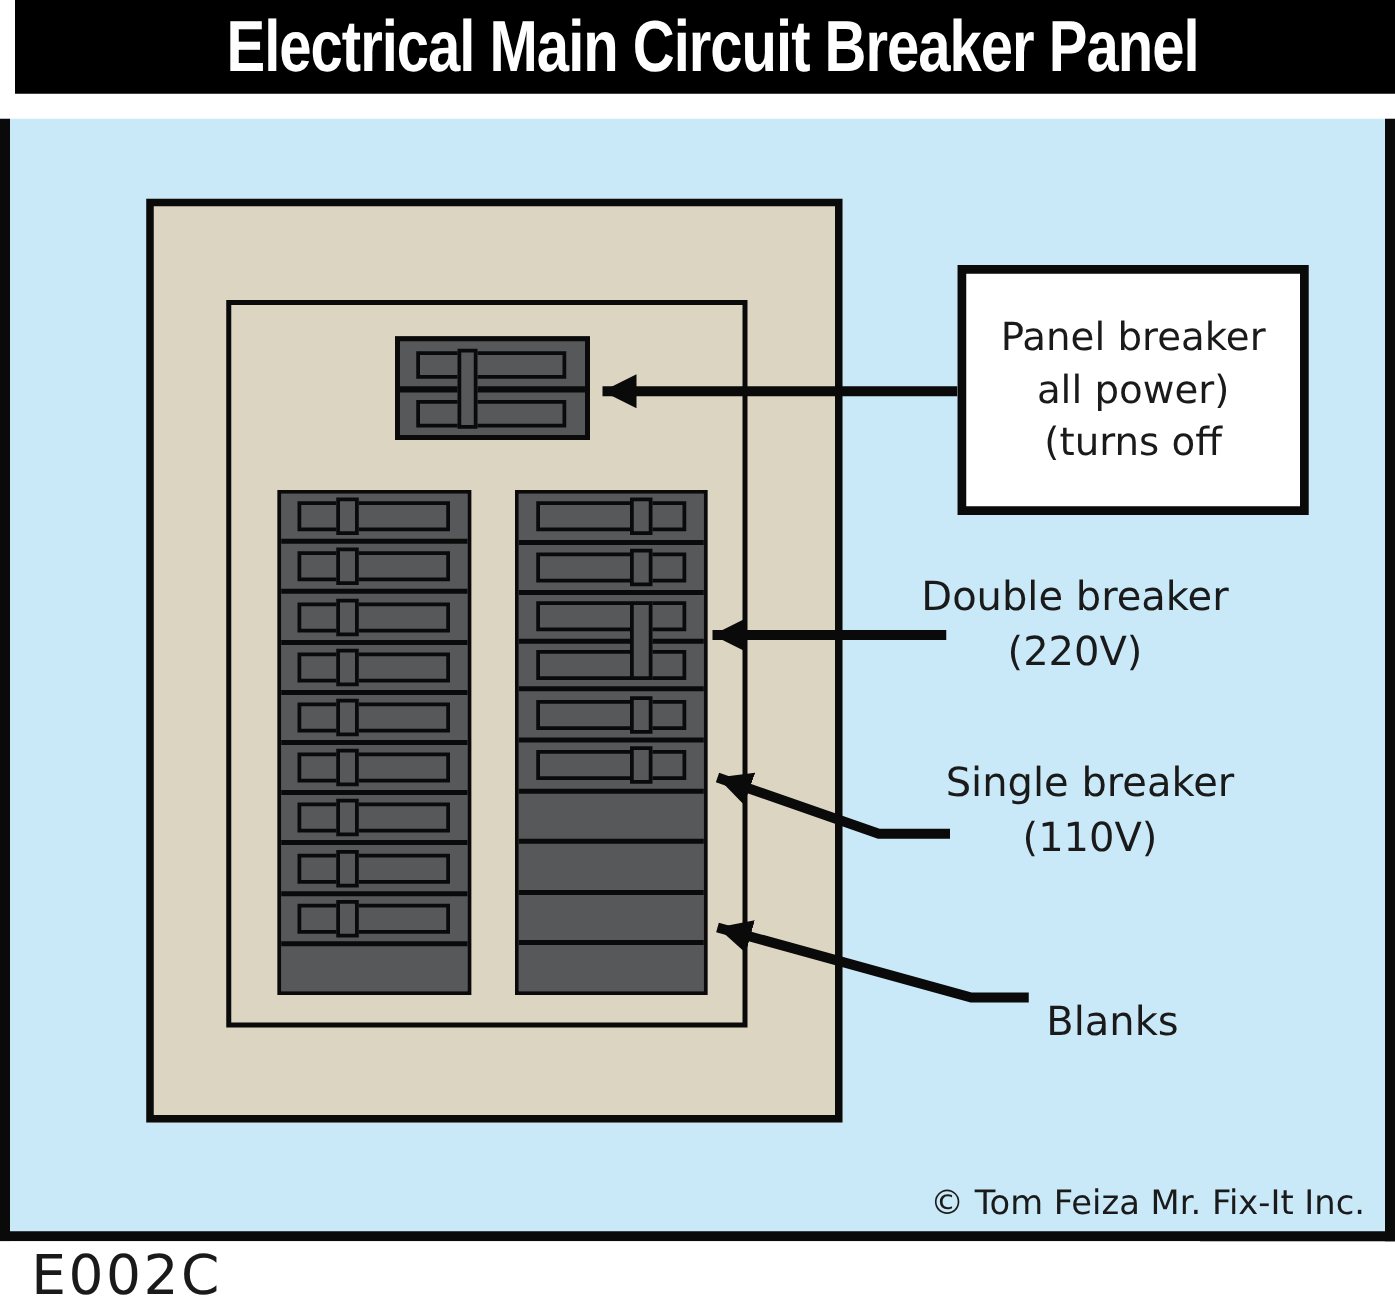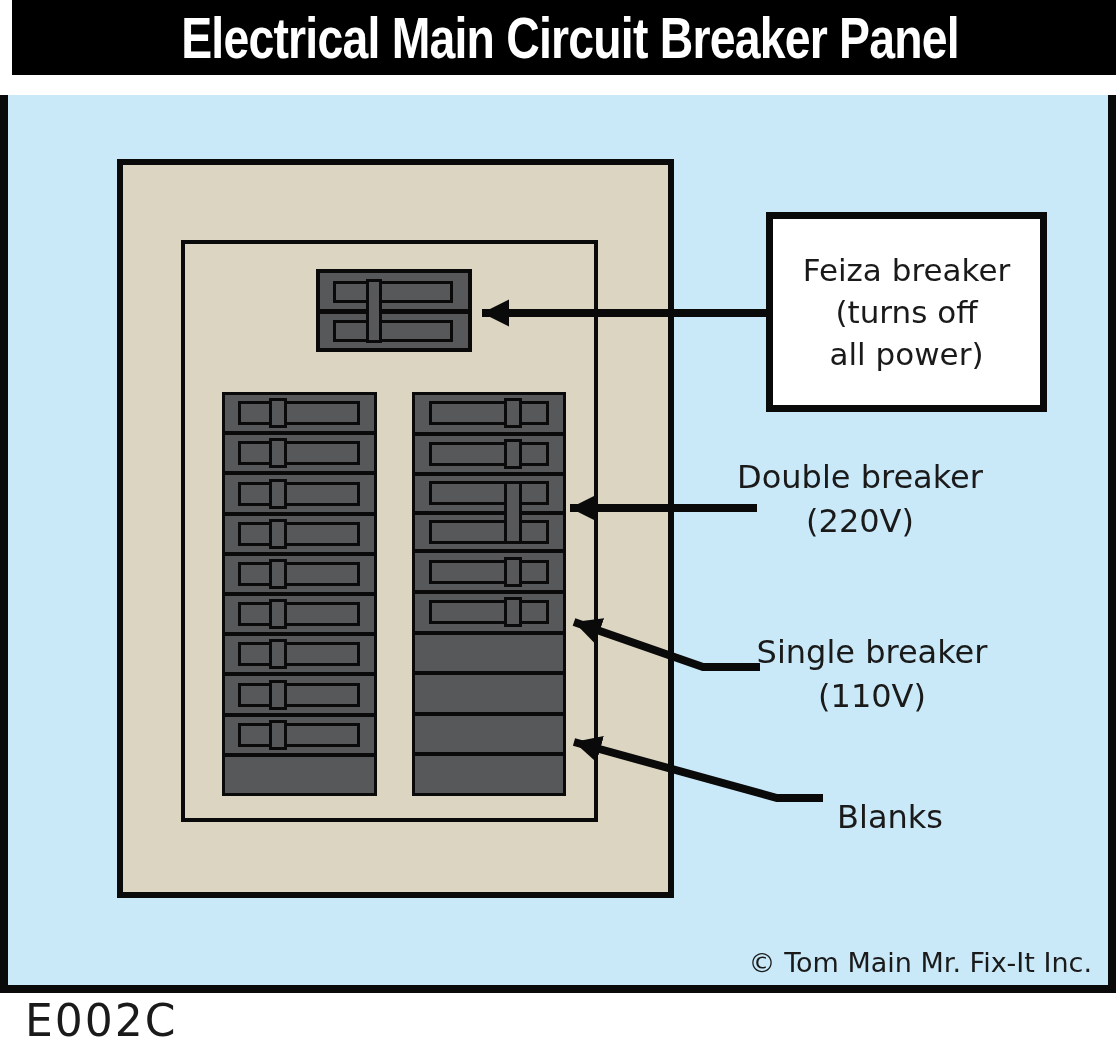--- a/index.html
+++ b/index.html
@@ -55,21 +55,21 @@
   
   .arrows{position:absolute;left:0;top:0;width:1100px;height:890px;pointer-events:none;z-index:3;}
   
   .label-box{position:absolute;left:758px;top:117px;width:281px;height:200px;box-sizing:border-box;
              background:var(--callout-box-bg);border:7px solid var(--outline-black);z-index:4;
              display:flex;flex-direction:column;align-items:center;justify-content:center;}
   .label-box .line{font-size:31px;line-height:42px;color:var(--text-black);white-space:nowrap;}
   .callout{position:absolute;z-index:4;text-align:center;color:var(--text-black);}
   .callout .line{font-size:32px;line-height:44px;white-space:nowrap;}
   .callout.double{left:672px;top:360px;width:360px;}
-  .callout.single{left:684px;top:535px;width:360px;}
+  .callout.single{left:684px;top:509px;width:360px;}
   .callout.blanks{left:702px;top:682px;width:360px;margin-top:18px;}
   .copyright{position:absolute;right:16px;top:852px;font-size:27px;color:var(--text-black);
              white-space:nowrap;z-index:4;}
   
   .footer{position:absolute;left:0;top:993px;width:960px;height:52px;background:#fff;}
   .figure-code{position:absolute;left:25px;top:2px;font-size:44px;letter-spacing:2px;
                color:var(--text-black);}
 </style>
 </head>
 <body>
@@ -169,39 +169,39 @@
           <path d="M0,0 L10,5 L0,10 z" fill="#0a0a0a"></path>
         </marker>
       </defs>
       <line x1="758" y1="218" x2="474" y2="218" stroke="#0a0a0a" stroke-width="8" marker-end="url(#ah)"></line>
       <line x1="749" y1="413" x2="562" y2="413" stroke="#0a0a0a" stroke-width="8" marker-end="url(#ah)"></line>
       <polyline points="752,572 695,572 566,527" fill="none" stroke="#0a0a0a" stroke-width="8" marker-end="url(#ah)"></polyline>
       <polyline points="815,703 769,703 566,647" fill="none" stroke="#0a0a0a" stroke-width="8" marker-end="url(#ah)"></polyline>
     </svg>
 
     <div class="label-box">
-      <div class="line">Feiza breaker</div>
+      <div class="line">Panel breaker</div>
+      <div class="line">all power)</div>
       <div class="line">(turns off</div>
-      <div class="line">all power)</div>
     </div>
 
     <div class="callout double">
       <div class="line">Double breaker</div>
       <div class="line">(220V)</div>
     </div>
 
     <div class="callout single">
       <div class="line">Single breaker</div>
       <div class="line">(110V)</div>
     </div>
 
     <div class="callout blanks">
       <div class="line">Blanks</div>
     </div>
 
-    <div class="copyright">© Tom Main Mr. Fix-It Inc.</div>
+    <div class="copyright">© Tom Feiza Mr. Fix-It Inc.</div>
   </div>
 
   <div class="footer">
     <div class="figure-code">E002C</div>
   </div>
 
 </div>
 
 </body></html>

